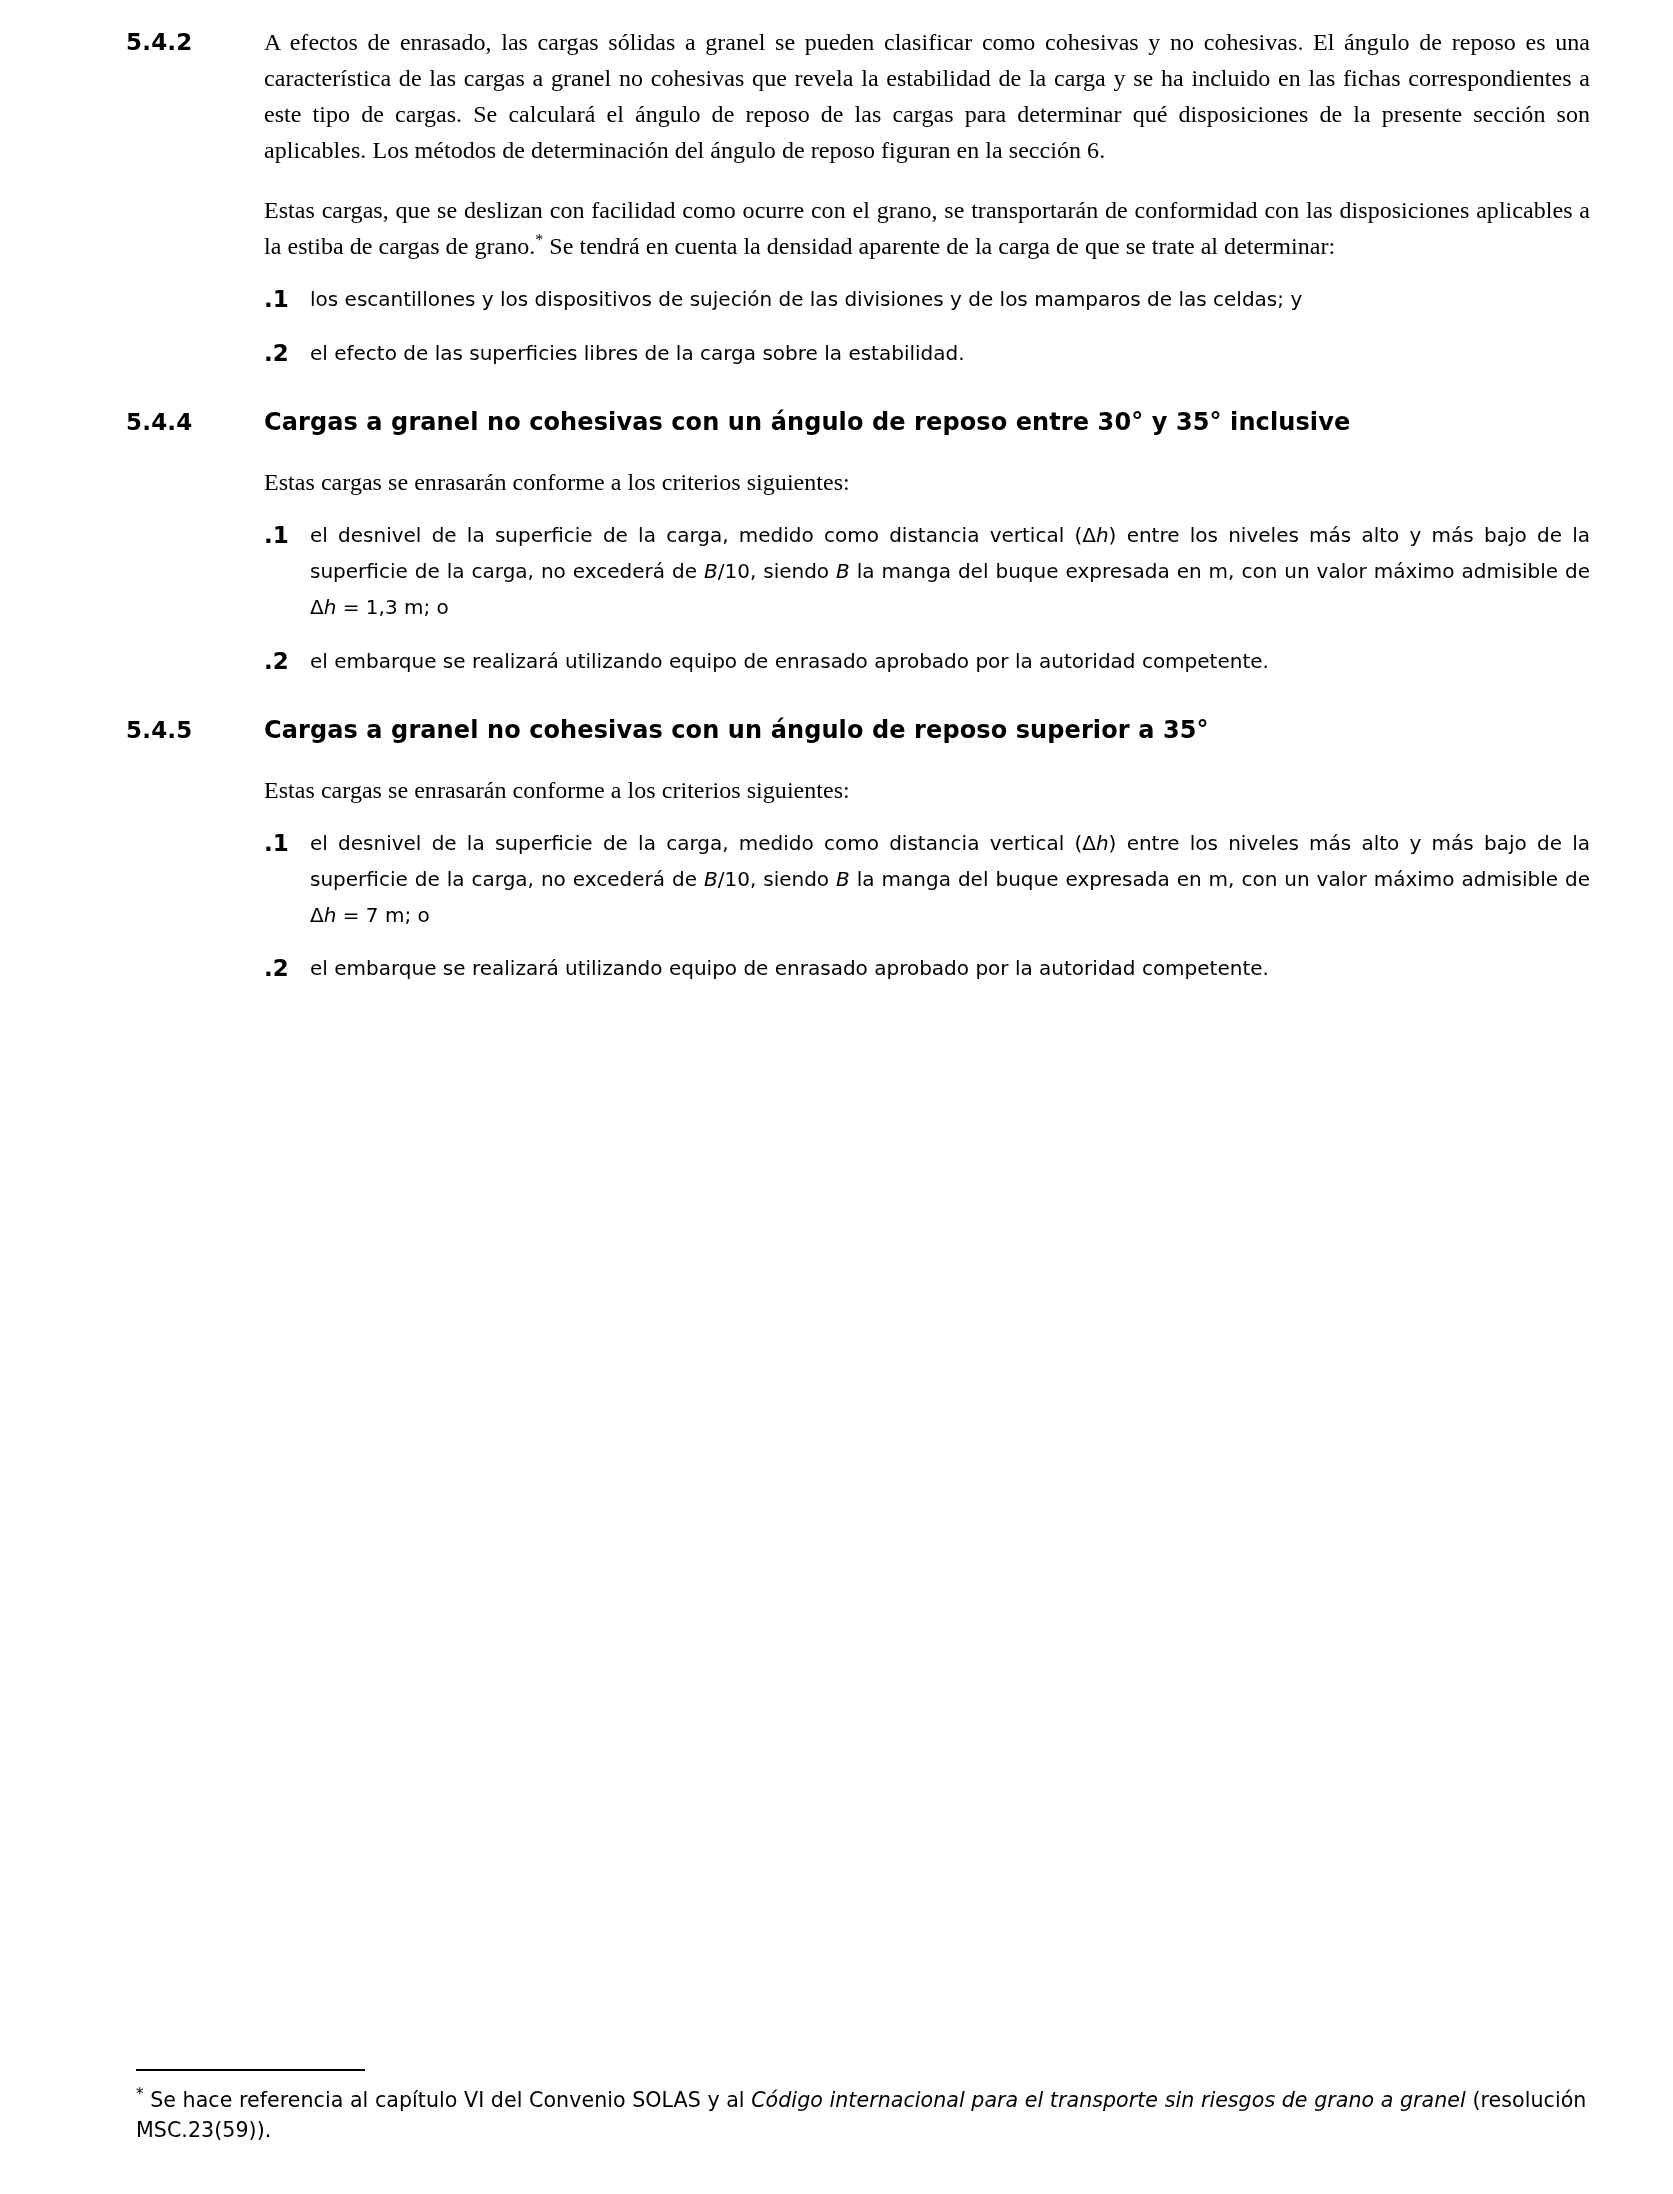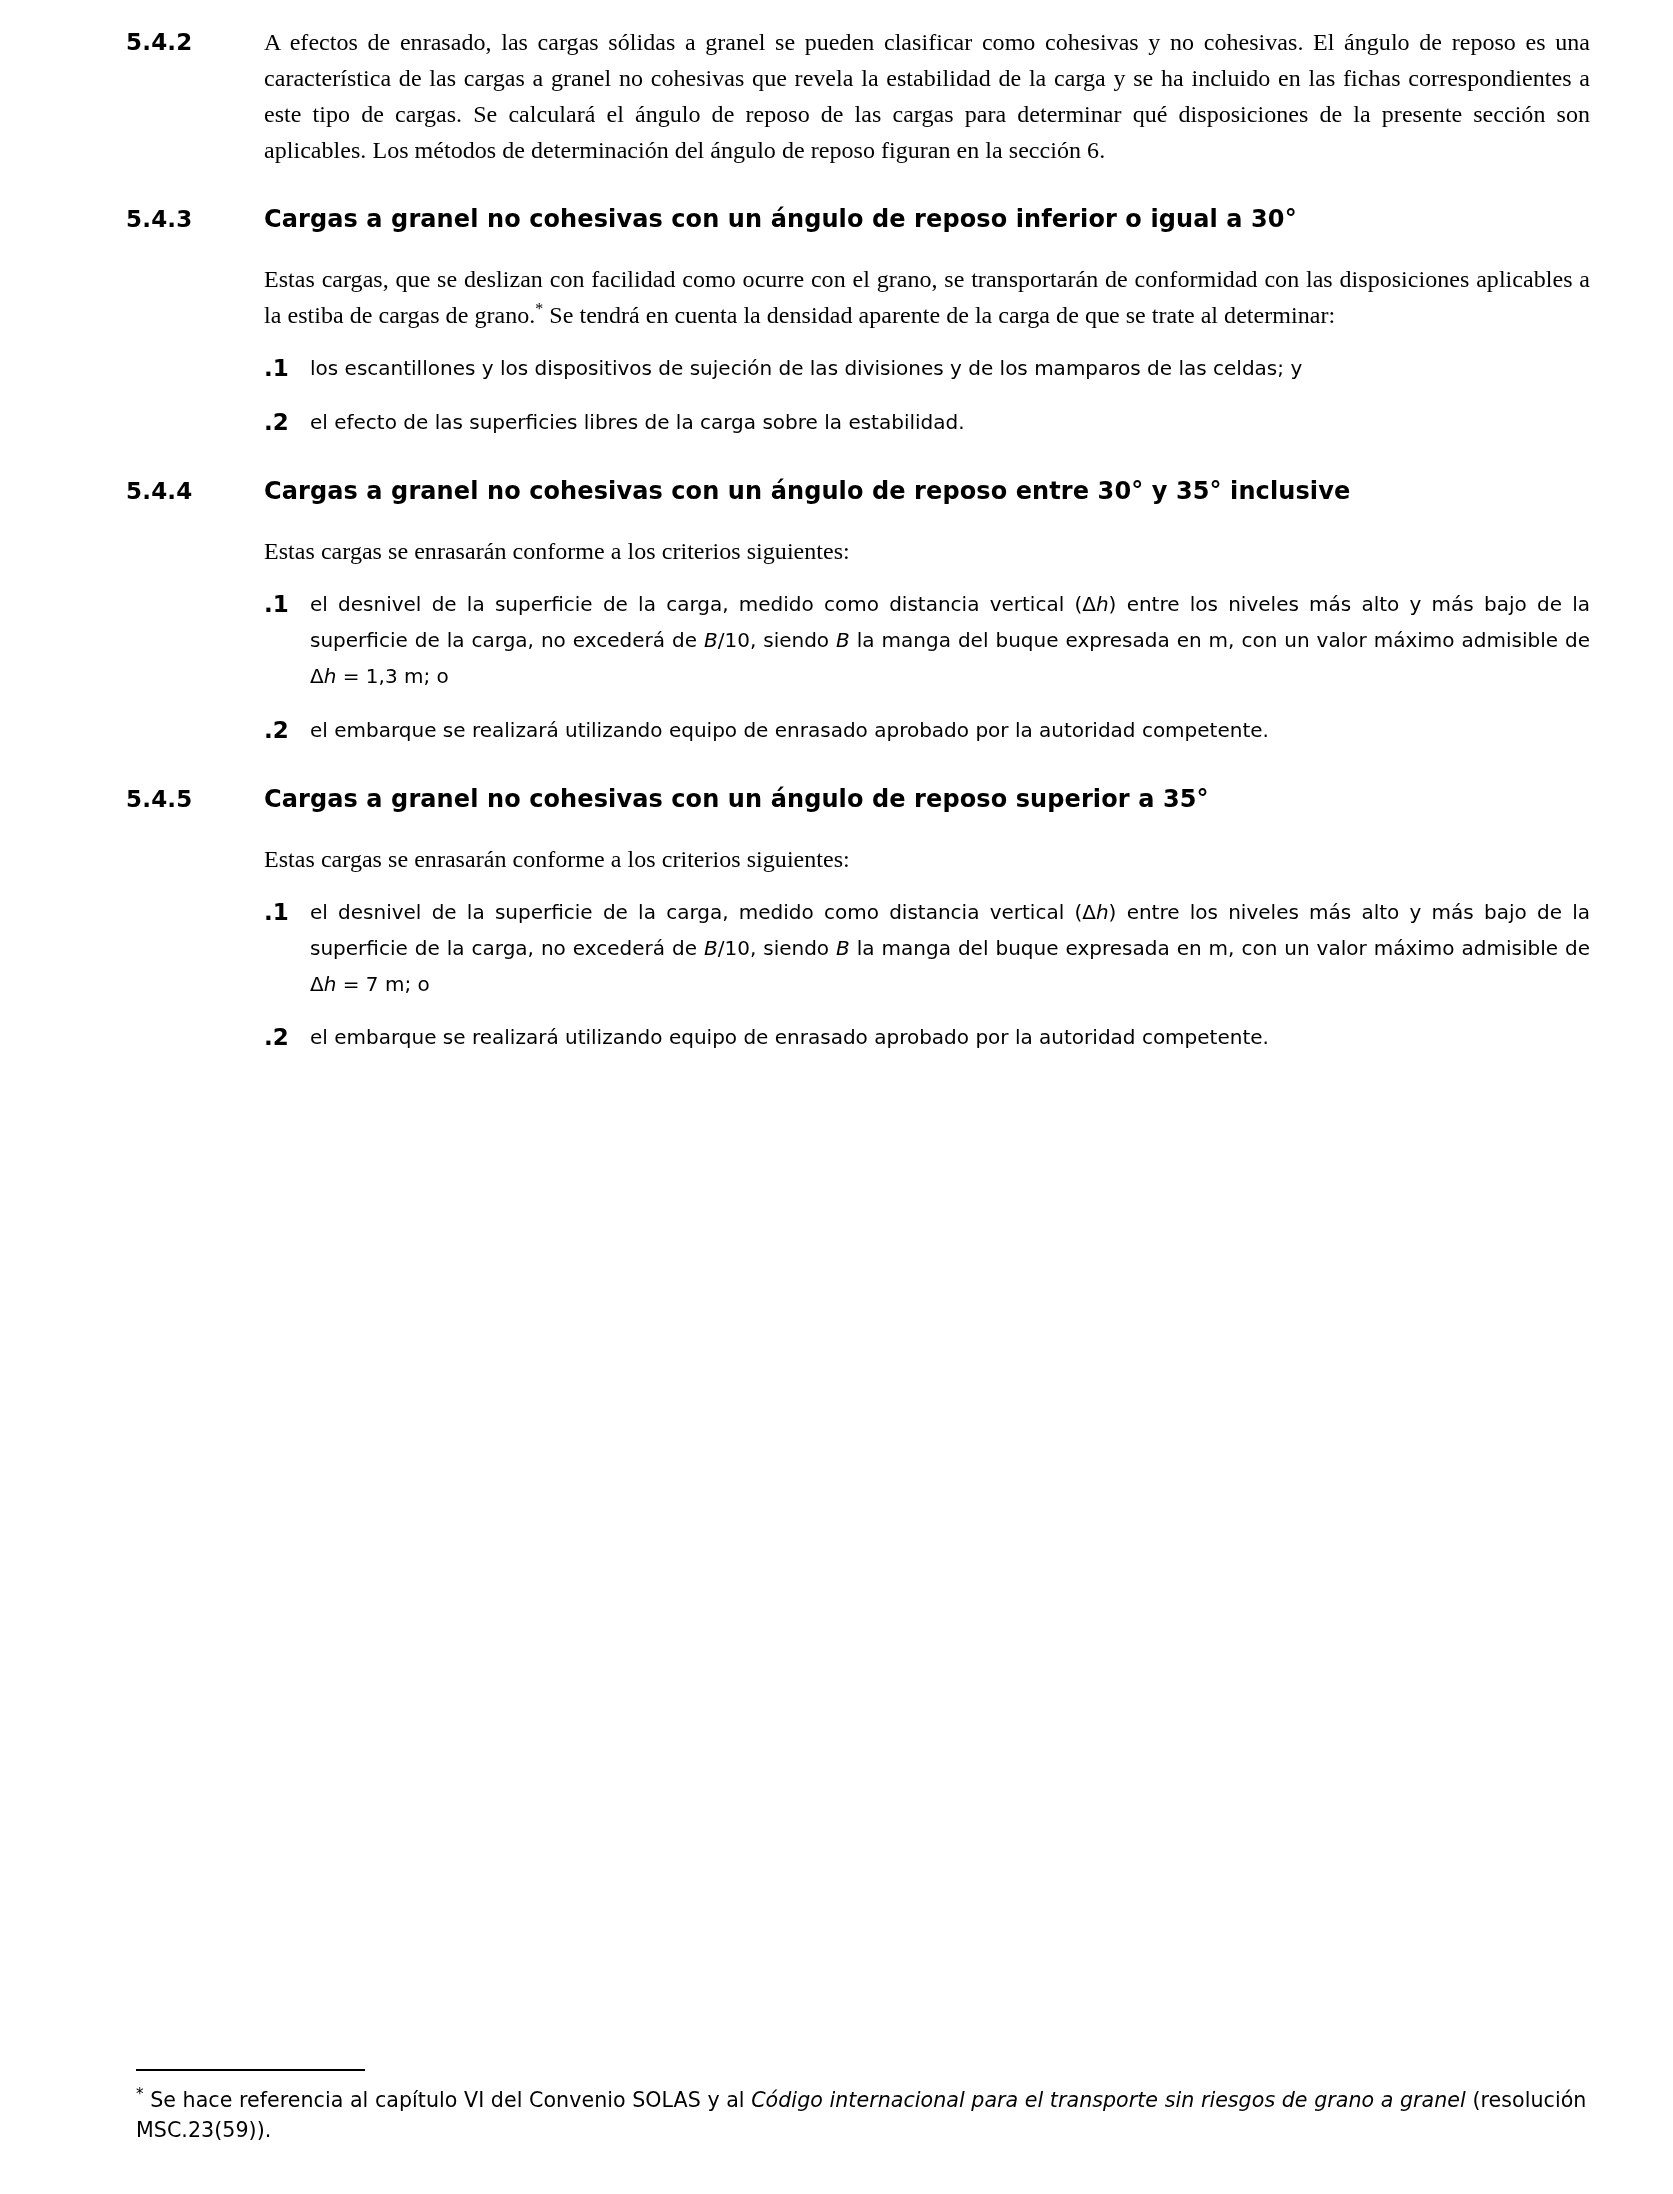--- a/index.html
+++ b/index.html
@@ -114,24 +114,20 @@
 </head>
 <body>
 
 <div class="page">
 
   <div class="block">
     <div class="num">5.4.2</div>
     <div class="body-text">A efectos de enrasado, las cargas sólidas a granel se pueden clasificar como cohesivas y no cohesivas. El ángulo de reposo es una característica de las cargas a granel no cohesivas que revela la estabilidad de la carga y se ha incluido en las fichas correspondientes a este tipo de cargas. Se calculará el ángulo de reposo de las cargas para determinar qué disposiciones de la presente sección son aplicables. Los métodos de determinación del ángulo de reposo figuran en la sección 6.</div>
   </div>
 
-  <div class="block sp-top-lg">
-    <div class="num">5.4.3</div>
-    <div class="heading-text">Cargas a granel no cohesivas con un ángulo de reposo inferior o igual a 30°</div>
-  </div>
 
   <div class="block sp-top-md">
     <div class="num"></div>
     <div class="body-text">
       <span>Estas cargas, que se deslizan con facilidad como ocurre con el grano, se transportarán de conformidad con las disposiciones aplicables a la estiba de cargas de grano.</span><sup class="fn">*</sup><span> Se tendrá en cuenta la densidad aparente de la carga de que se trate al determinar:</span>
     </div>
   </div>
 
   <div class="subitem sp-top-sm">
     <div class="subnum">.1</div>

